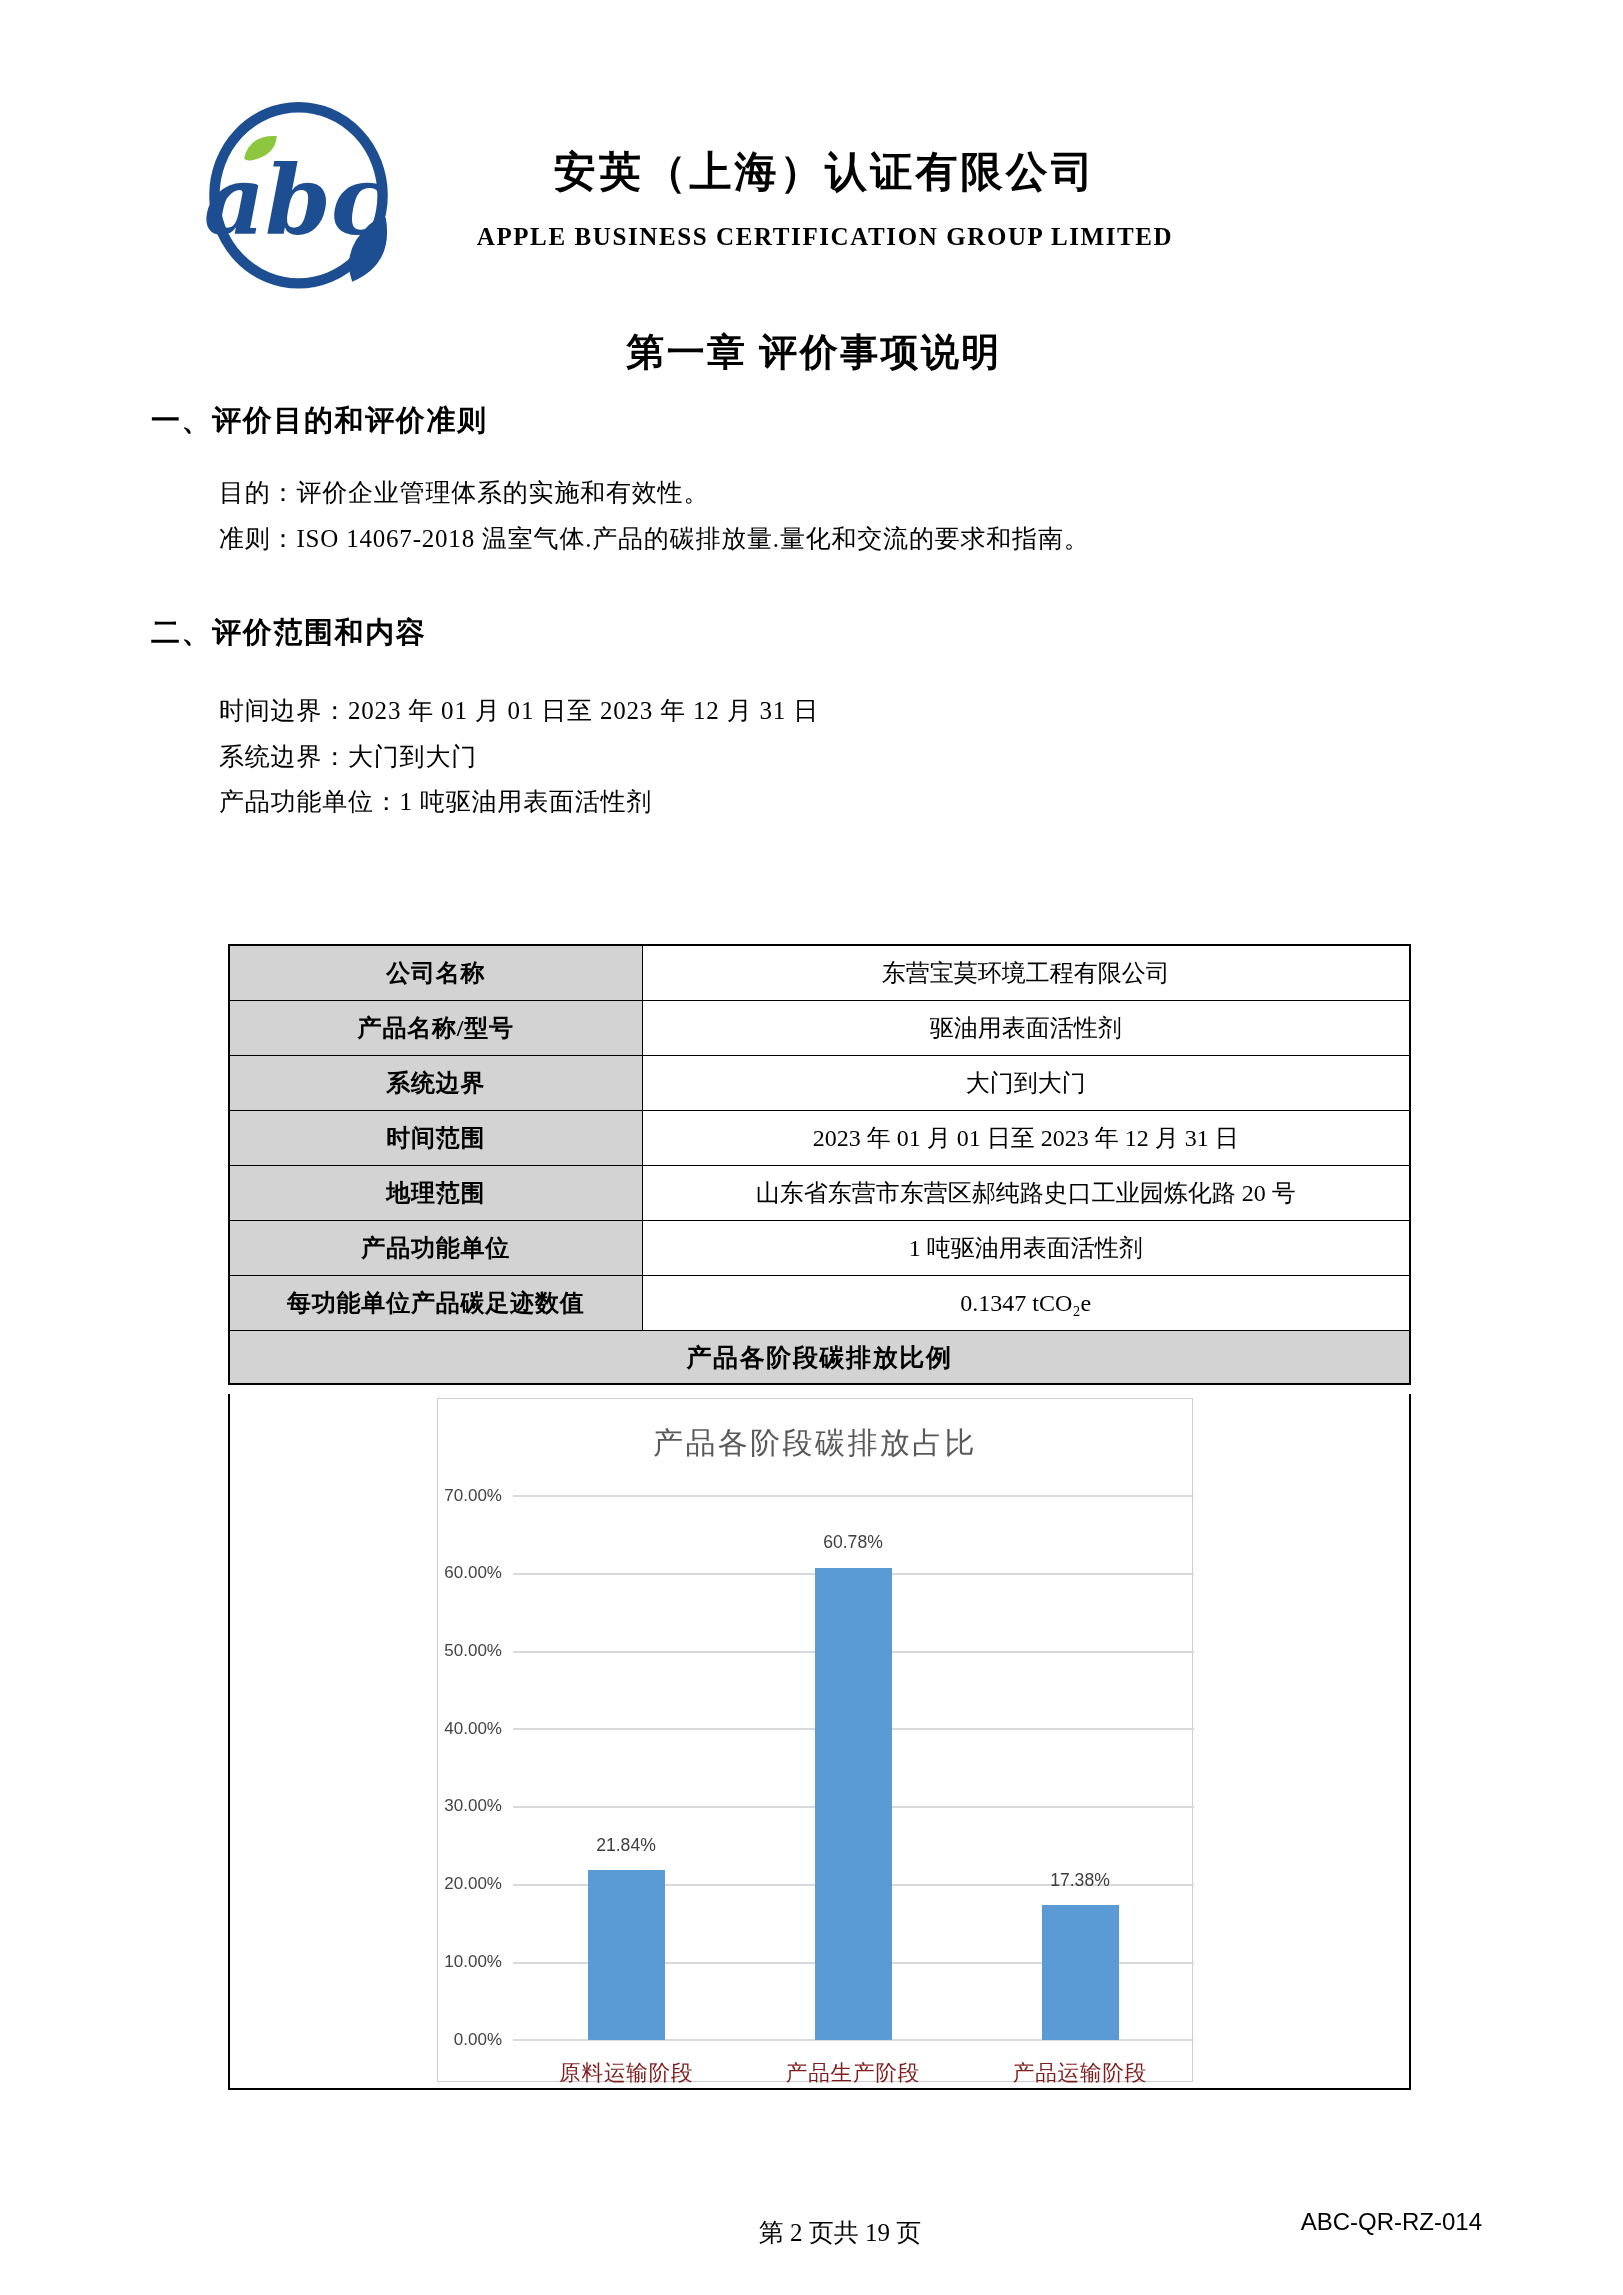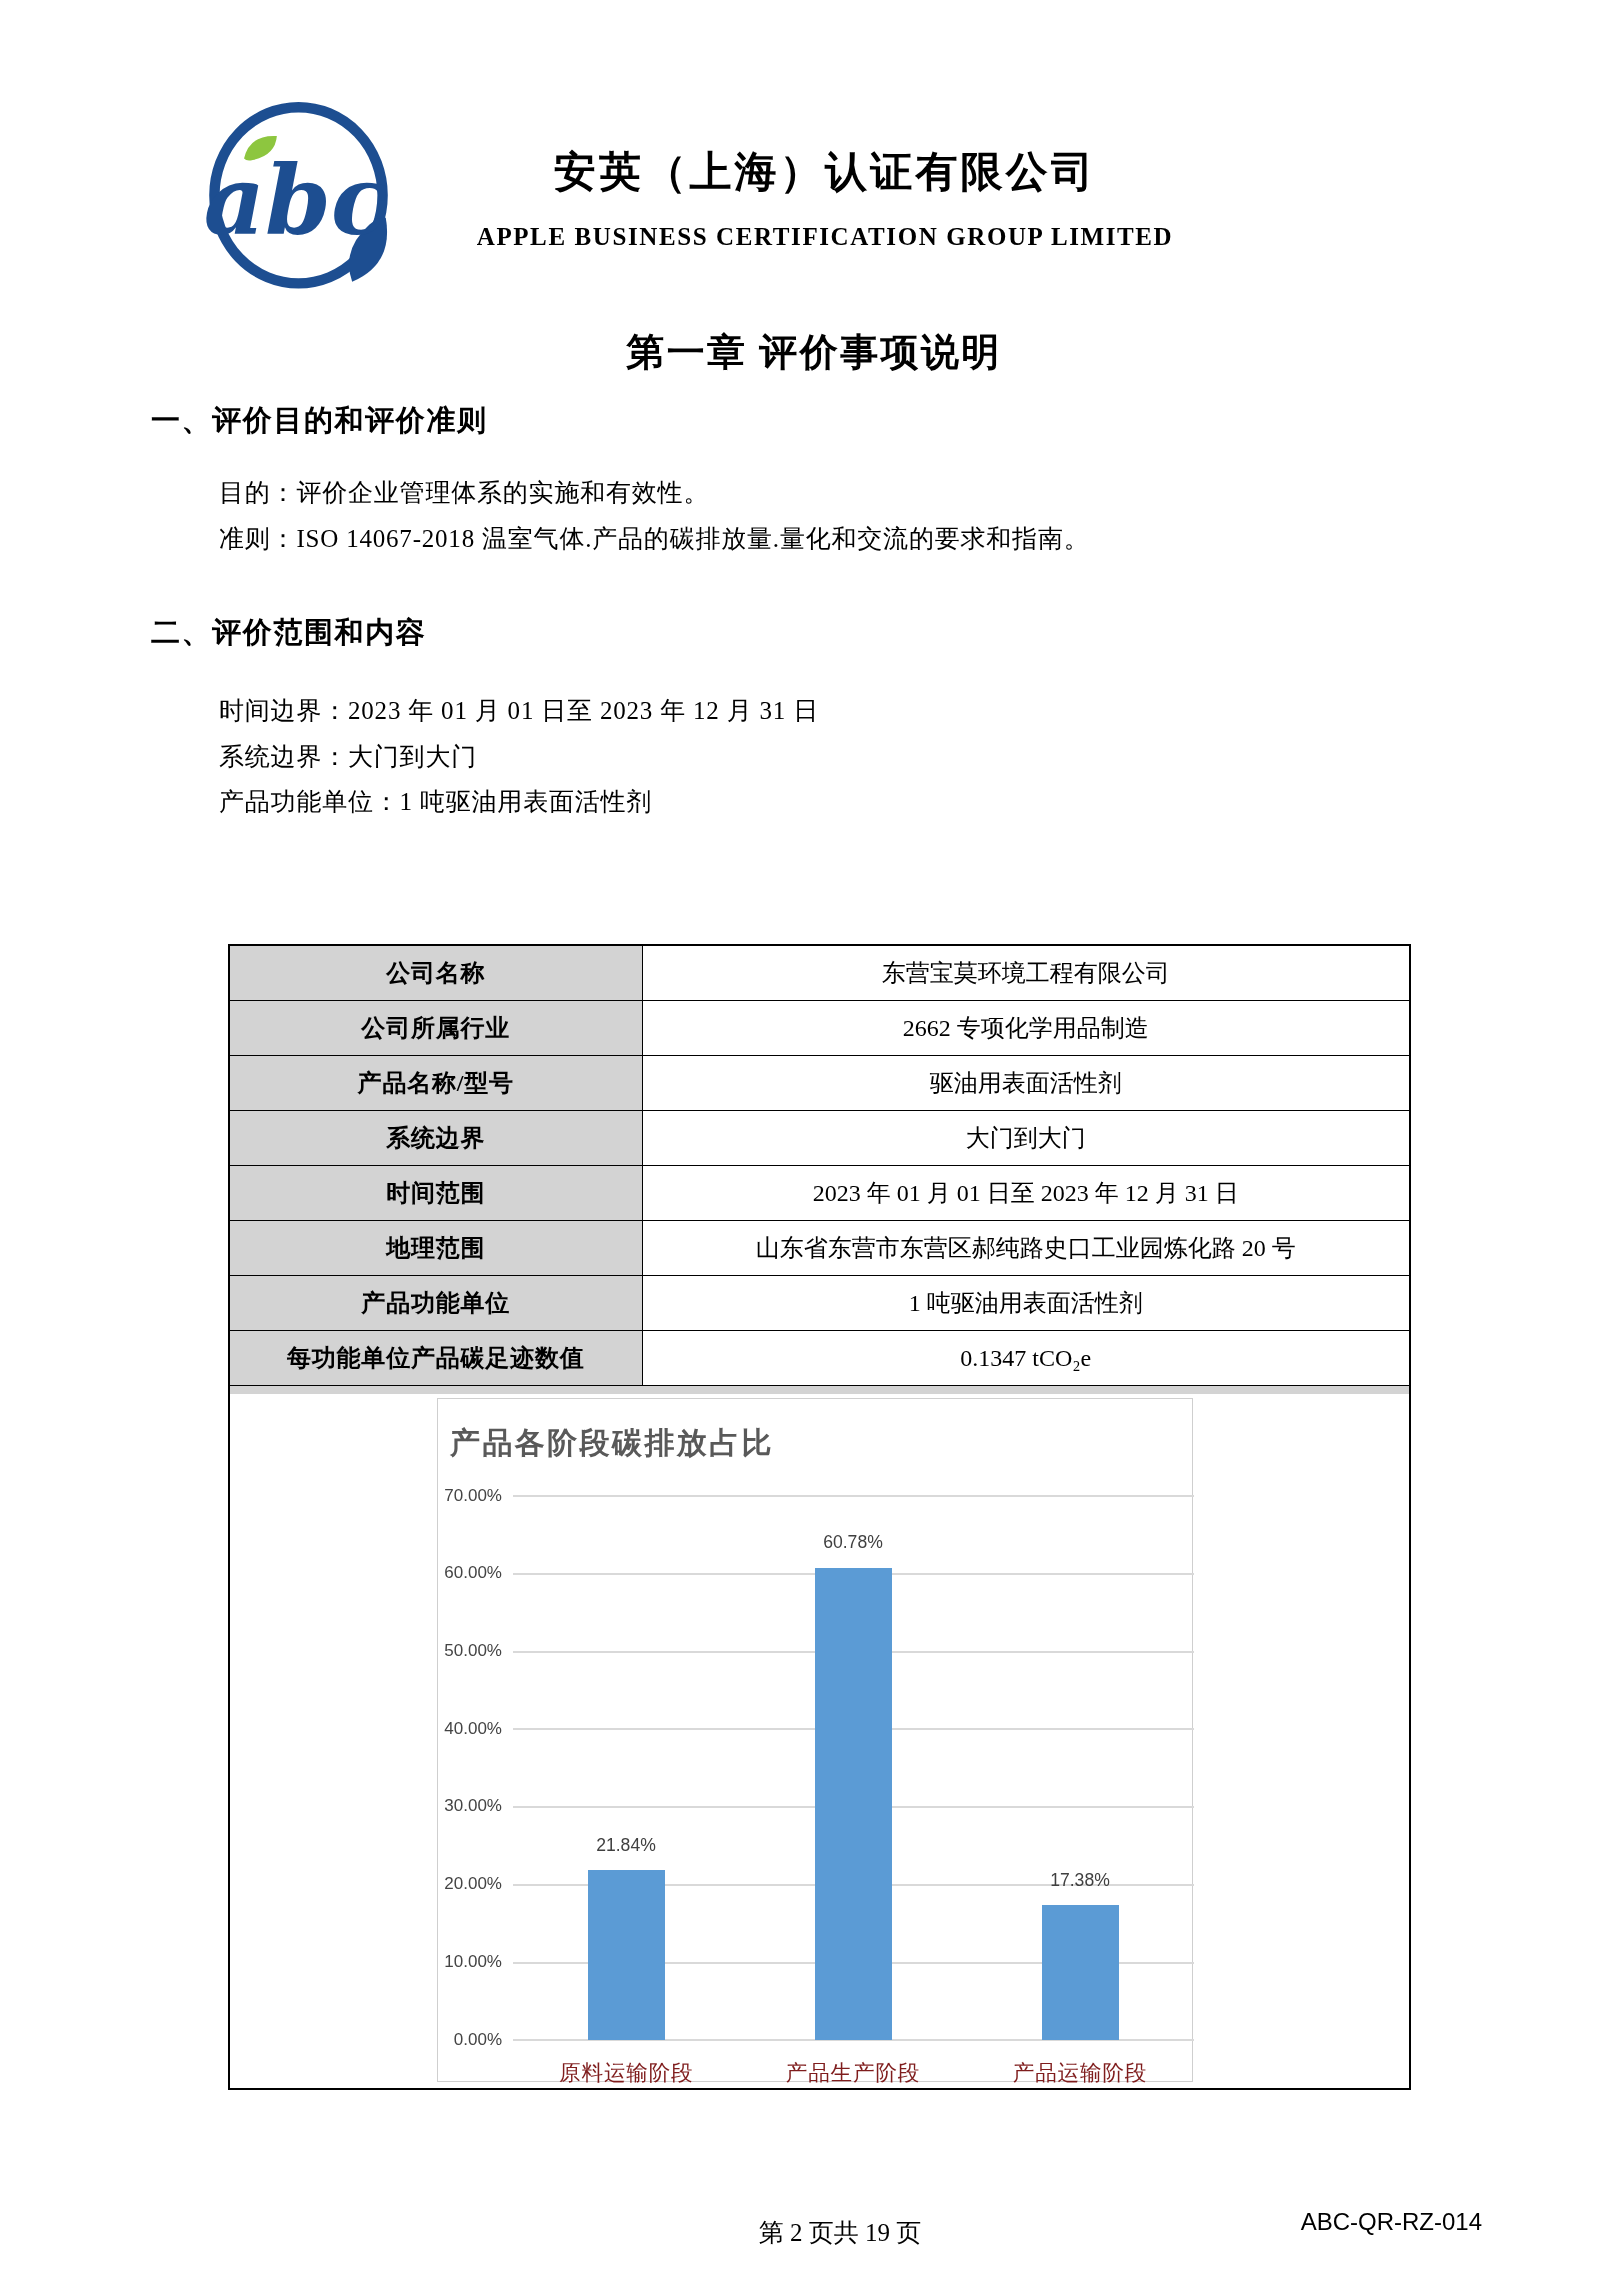--- a/index.html
+++ b/index.html
@@ -35,22 +35,22 @@
   
   .chart-cell{
     position:absolute;left:228px;top:1394px;width:1179px;height:694px;
     border:2.4px solid #000;border-top:none;background:#fff;
   }
   .chart-box{
     position:absolute;left:207px;top:4px;width:754px;height:682px;
     border:1.6px solid #cfcfcf;background:#fff;
   }
   .chart-title{
-    position:absolute;top:24px;left:12px;width:100%;text-align:left;
-    font-size:30px;color:#595959;letter-spacing:2.4px;font-weight:bold;
+    position:absolute;top:24px;left:0;width:100%;text-align:center;
+    font-size:30px;color:#595959;letter-spacing:2.4px;
   }
   .chart-plot{position:absolute;left:75px;top:97px;width:681px;height:544px;}
   .gridline{position:absolute;left:0;width:100%;height:1.6px;background:#d9d9d9;}
   .ytick{
     position:absolute;left:-75px;width:64px;text-align:right;
     font-family:"Liberation Sans",sans-serif;font-size:17px;color:#444;
   }
   .bar{position:absolute;width:77px;background:#5b9bd5;}
   .bar-label{
     position:absolute;width:128px;text-align:center;
@@ -94,24 +94,20 @@
 
   <table class="info-table">
     <colgroup>
         <col style="width:413px">
         <col>
       </colgroup>
     <tbody>
       <tr>
         <td class="lbl">公司名称</td>
         <td class="val">东营宝莫环境工程有限公司</td>
-      </tr>
-      <tr>
-        <td class="lbl">公司所属行业</td>
-        <td class="val">2662 专项化学用品制造</td>
       </tr>
       <tr>
         <td class="lbl">产品名称/型号</td>
         <td class="val">驱油用表面活性剂</td>
       </tr>
       <tr>
         <td class="lbl">系统边界</td>
         <td class="val">大门到大门</td>
       </tr>
       <tr>

